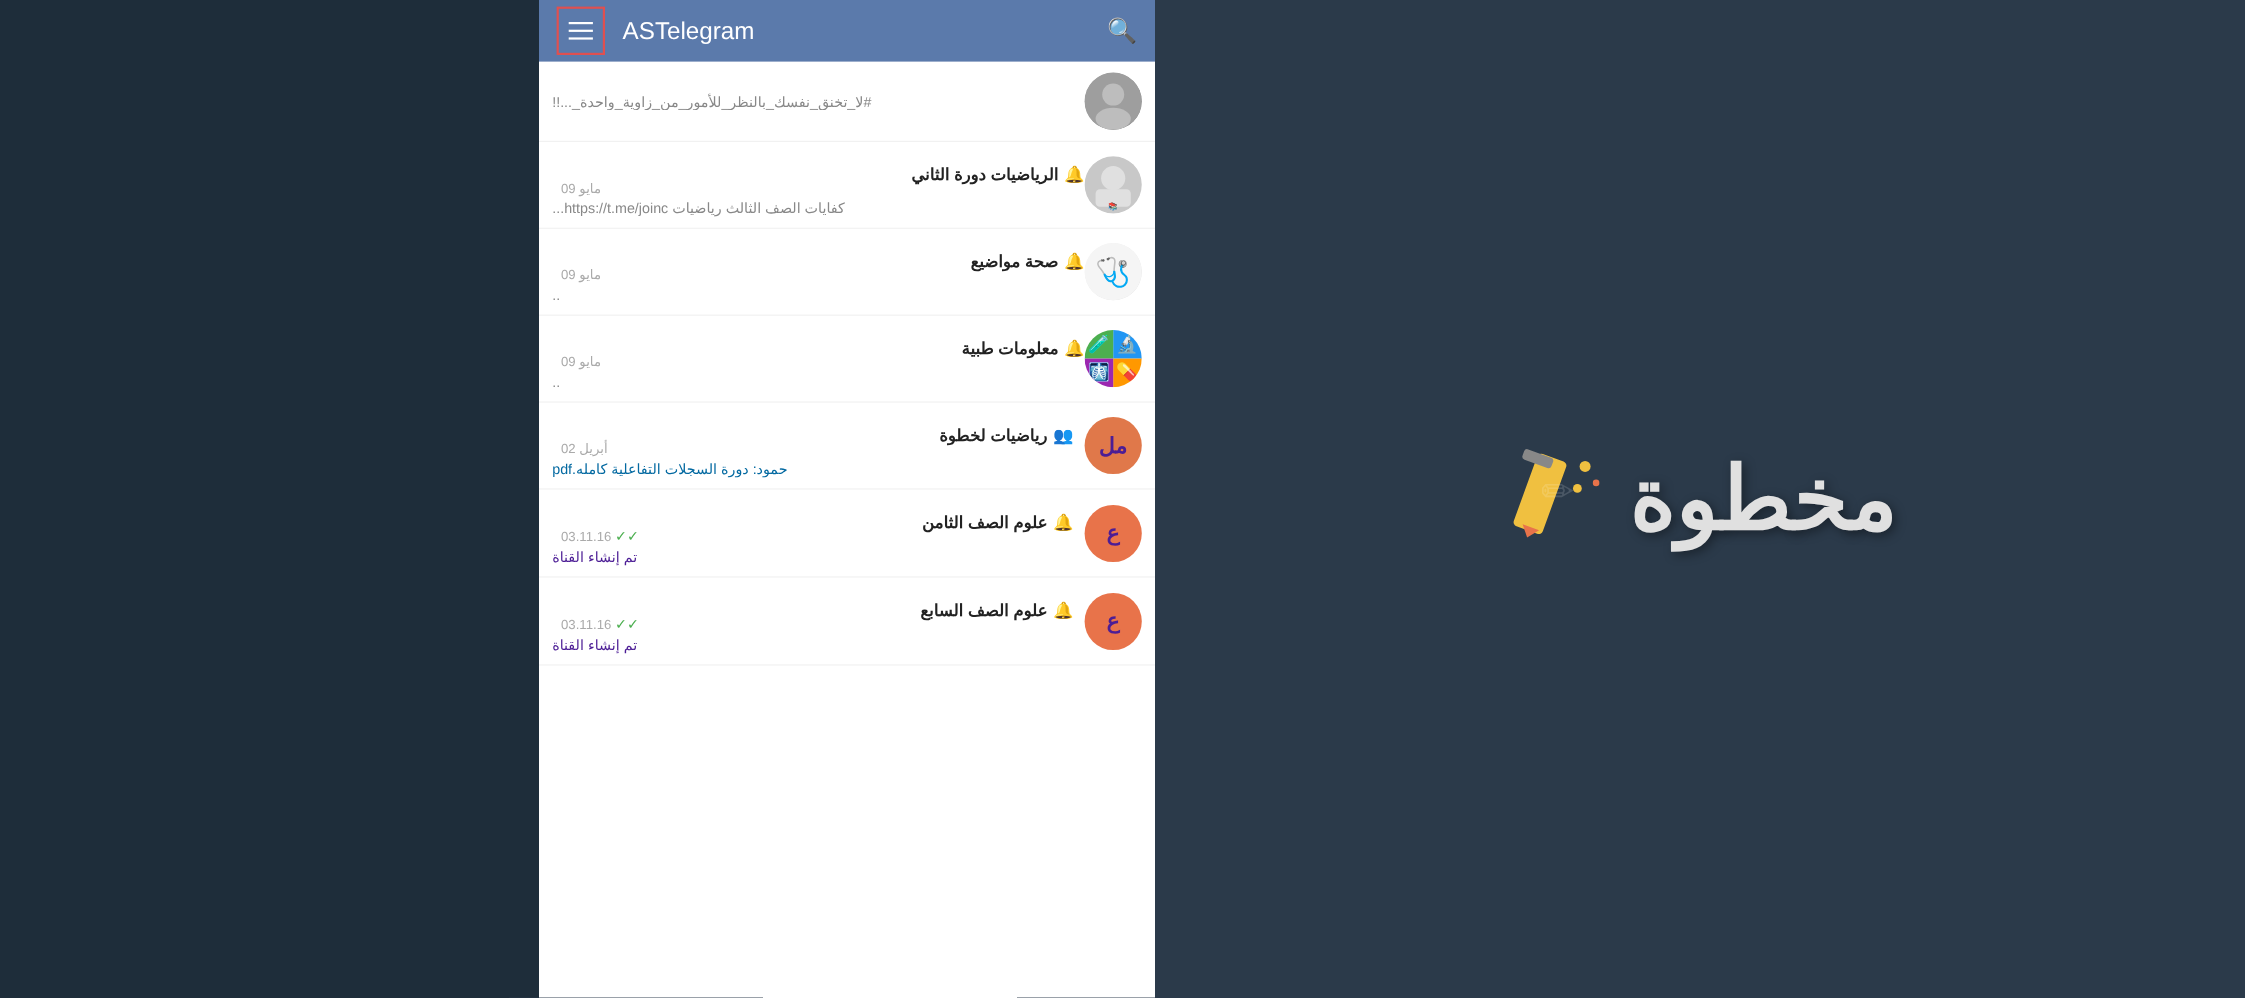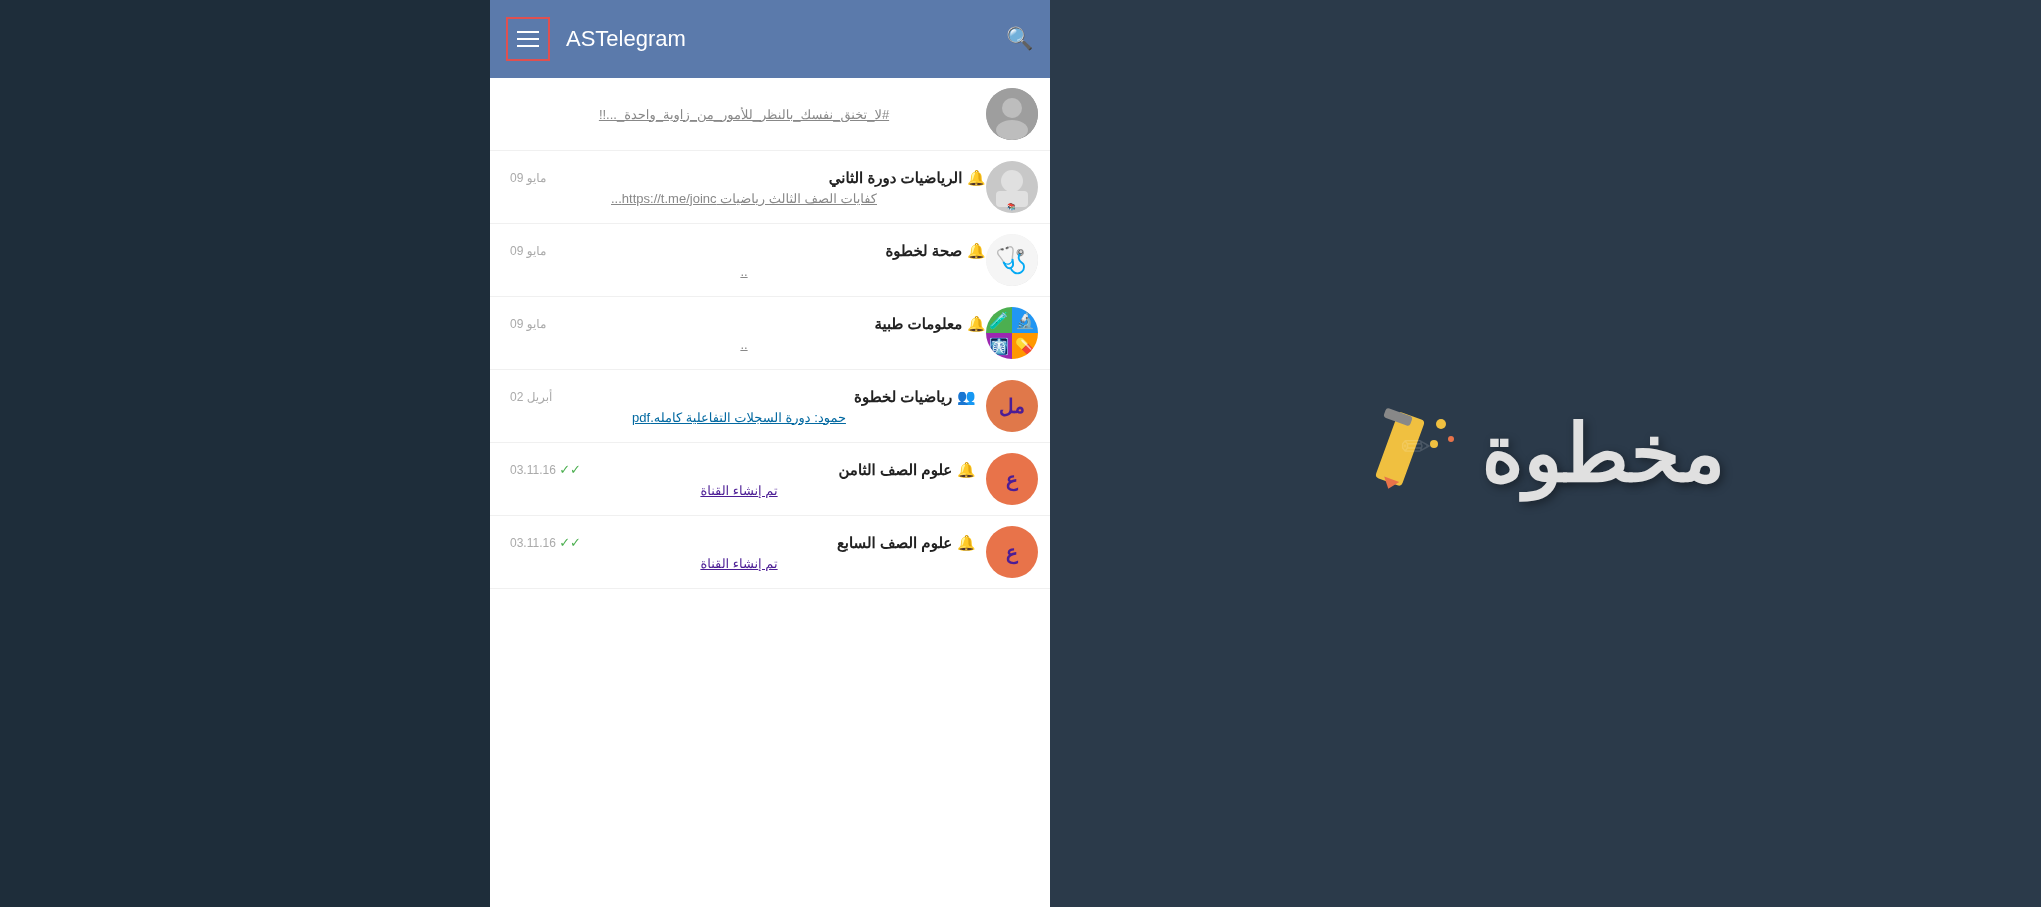--- a/index.html
+++ b/index.html
@@ -27,21 +27,21 @@
       background: #ffffff;
       flex-shrink: 0;
       display: flex;
       flex-direction: column;
       overflow: hidden;
     }
 
     
     .header {
       background: #5b7aab;
-      height: 78px;
+      height: 56px;
       display: flex;
       align-items: center;
       padding: 0 16px;
       flex-shrink: 0;
     }
     .header-menu-btn {
       width: 44px;
       height: 44px;
       border: 2px solid #e05050;
       background: #5b7aab;
@@ -125,30 +125,30 @@
       display: flex;
       align-items: center;
       gap: 5px;
     }
     .chat-date {
       font-size: 12px;
       color: #aaa;
       white-space: nowrap;
       margin-right: auto;
       padding-left: 8px;
+      margin-top: 25px;
     }
     .chat-preview {
       font-size: 13px;
       color: #888;
-      text-align: center;
+      text-align: left;
       white-space: nowrap;
       overflow: hidden;
       text-overflow: ellipsis;
       direction: rtl;
-      text-decoration: underline;
     }
     .chat-preview.link {
       color: #0369a1;
     }
     .chat-preview.created {
       color: #4c1d95;
     }
 
     
     .chat-item-first {
@@ -302,21 +302,21 @@
         <svg width="52" height="52" viewBox="0 0 52 52">
           <circle cx="26" cy="26" r="26" fill="#f5f5f5"></circle>
 
           <text x="26" y="35" text-anchor="middle" font-size="26">🩺</text>
         </svg>
       </div>
       <div class="chat-content">
         <div class="chat-top">
           <div class="chat-name">
             <span>🔔</span>
-            <span>صحة لخطوة</span>
+            <span>صحة مواضيع</span>
           </div>
           <div class="chat-date">مايو 09</div>
         </div>
         <div class="chat-preview">..</div>
       </div>
     </div>
 
     <div class="chat-item">
       <div class="medical-grid">
         <div class="medical-cell mc1">🔬</div>

